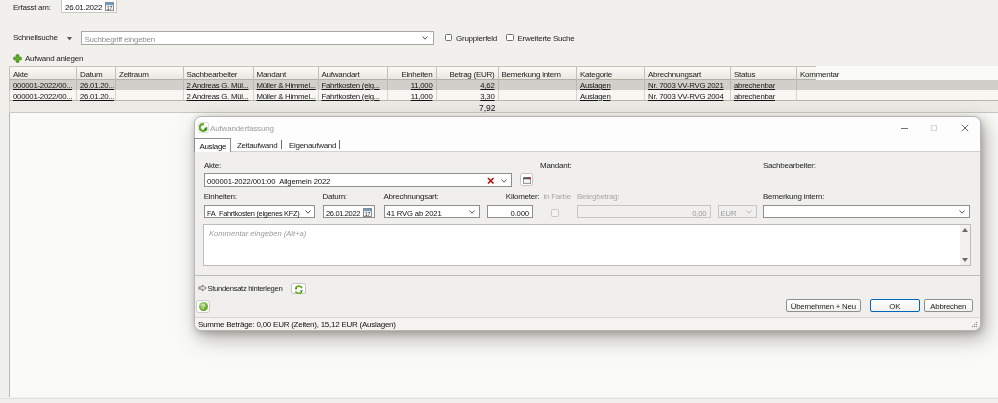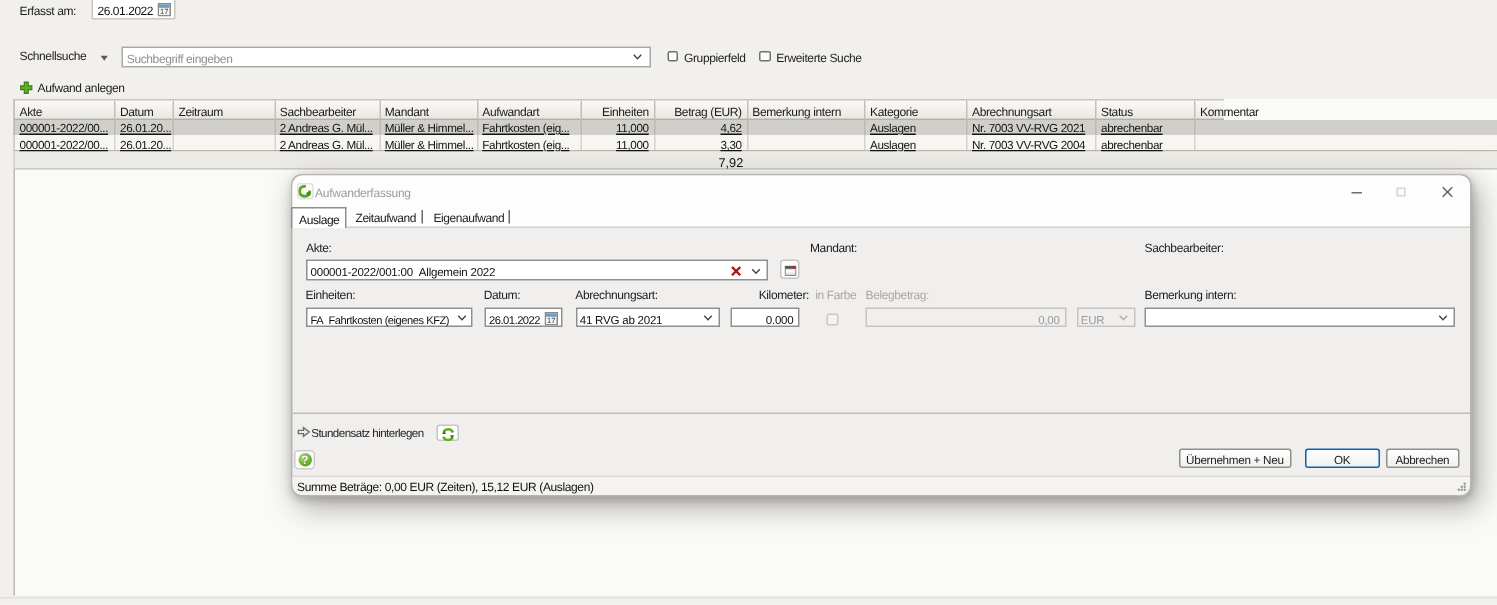--- a/index.html
+++ b/index.html
@@ -276,20 +276,31 @@
         <polyline points="0.5,0.5 3,3.2 5.5,0.5" fill="none" stroke="#b0b0b0" stroke-width="0.9"></polyline>
       </svg>
   </div>
 
   <div class="combo" style="left:568.5px;top:87.5px;width:207px;height:13.5px;">
     <svg class="abs" style="right:4px;top:4.5px;" width="6" height="4">
         <polyline points="0.5,0.5 3,3.2 5.5,0.5" fill="none" stroke="#414141" stroke-width="0.9"></polyline>
       </svg>
   </div>
 
+  <div class="abs" style="left:8.5px;top:107px;width:767.5px;height:42px;background:#fff;border:1px solid #bdbcba;box-sizing:border-box;">
+    <div class="abs" style="left:5px;top:3.5px;font-size:7.6px;font-style:italic;color:#9a9a9a;">Kommentar eingeben (Alt+a)</div>
+    <div class="abs" style="right:0;top:0;width:10px;height:100%;background:#f2f1f0;">
+      <svg class="abs" style="left:2px;top:3px;" width="6" height="4">
+          <polygon points="3,0 6,4 0,4" fill="#6a6a6a"></polygon>
+        </svg>
+      <svg class="abs" style="left:2px;bottom:3px;" width="6" height="4">
+          <polygon points="0,0 6,0 3,4" fill="#6a6a6a"></polygon>
+        </svg>
+    </div>
+  </div>
 
   <div class="abs" style="left:0;top:157.5px;width:100%;height:1px;background:#bfbdba;"></div>
 
   <svg class="abs" style="left:3.5px;top:166.5px;" width="9" height="8" viewBox="0 0 9 8">
     <path d="M0.9 2.9 h3.4 v-1.8 l3.9 2.9 l-3.9 2.9 v-1.8 h-3.4 z" fill="#e8e8e6" stroke="#6f6f6f" stroke-width="0.9"></path>
   </svg>
   <div class="lbl8" style="left:13px;top:166.5px;font-size:7.7px;letter-spacing:-0.35px;">Stundensatz hinterlegen</div>
   <div class="abs" style="left:96px;top:165.5px;width:15px;height:11.5px;background:#fff;border:1px solid #c6c5c3;border-radius:2px;box-sizing:border-box;">
     <svg class="abs" style="left:2px;top:1px;" width="9.5" height="9.5" viewBox="0 0 16 16">
       <path d="M13.5 5.5 A 6 6 0 0 0 3 4.6" fill="none" stroke="#64ad1f" stroke-width="2.9"></path>

